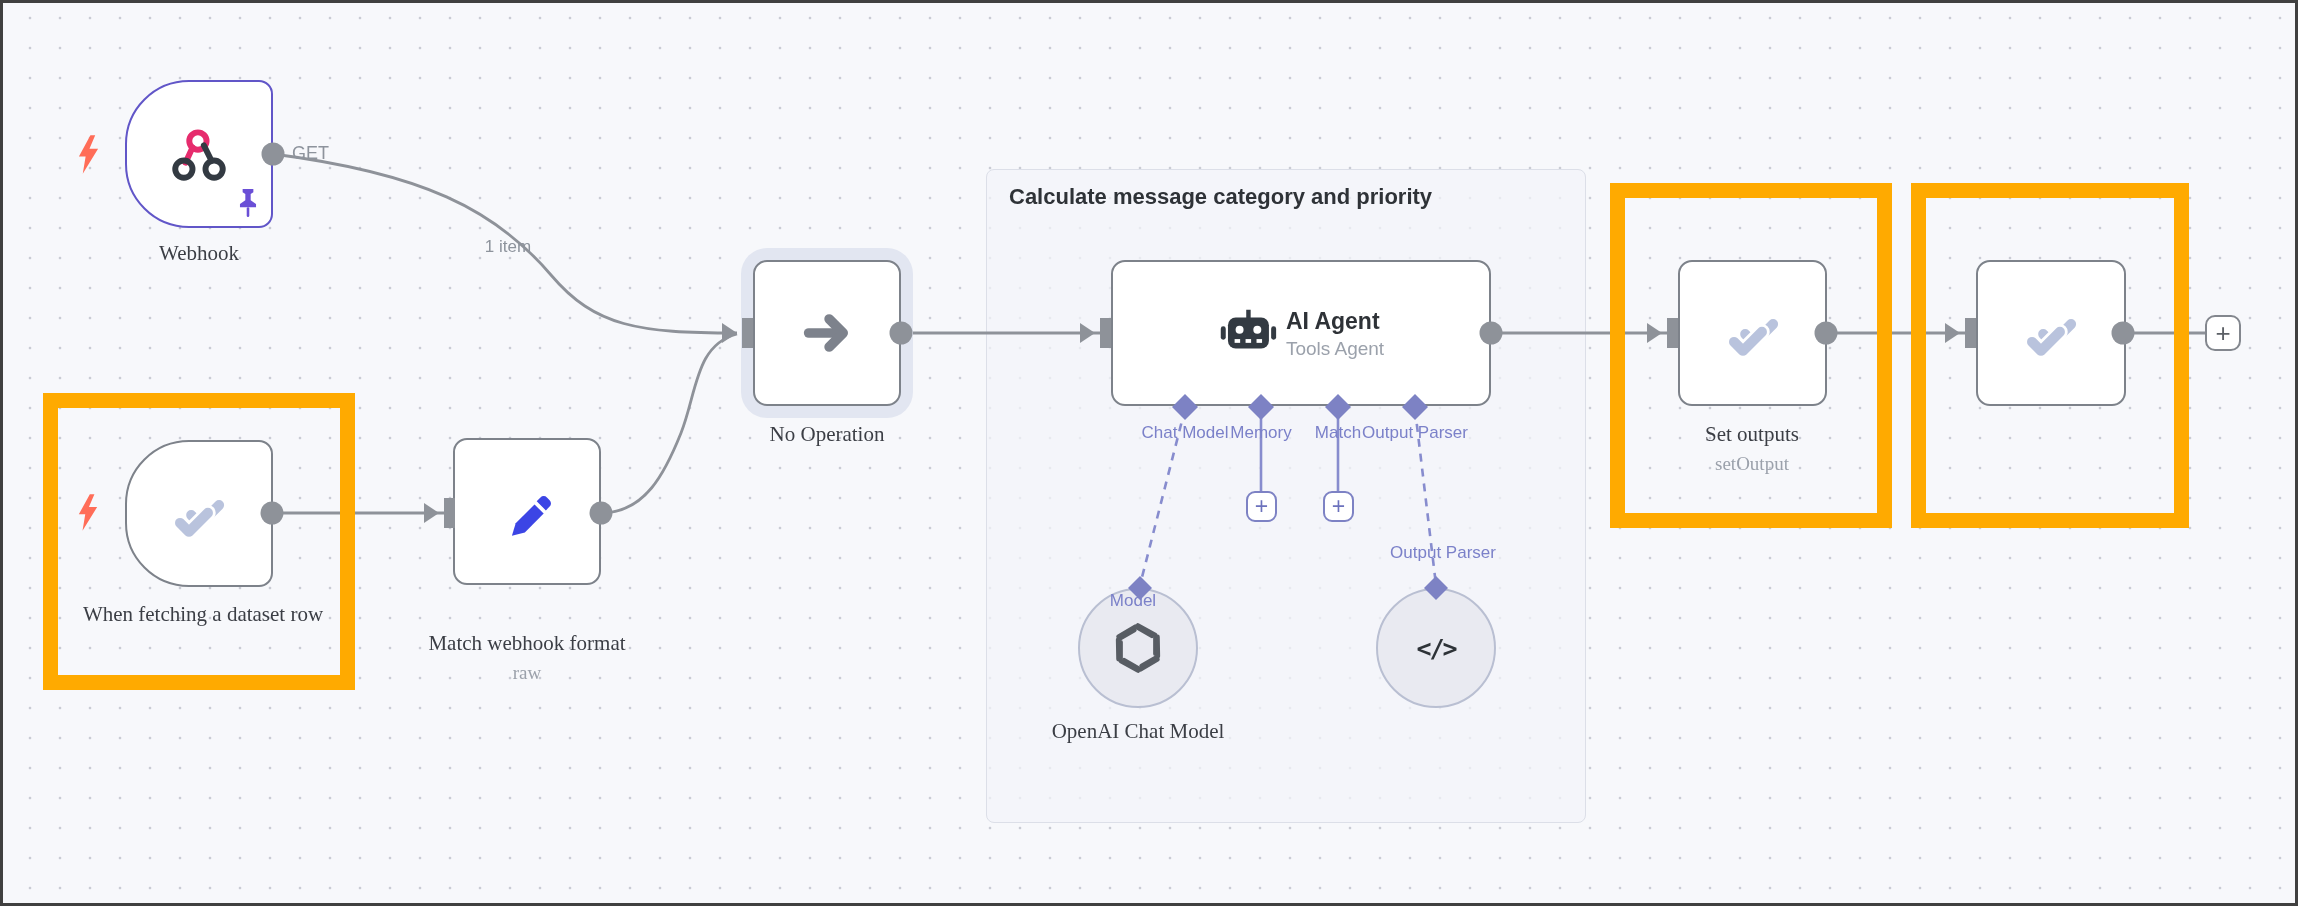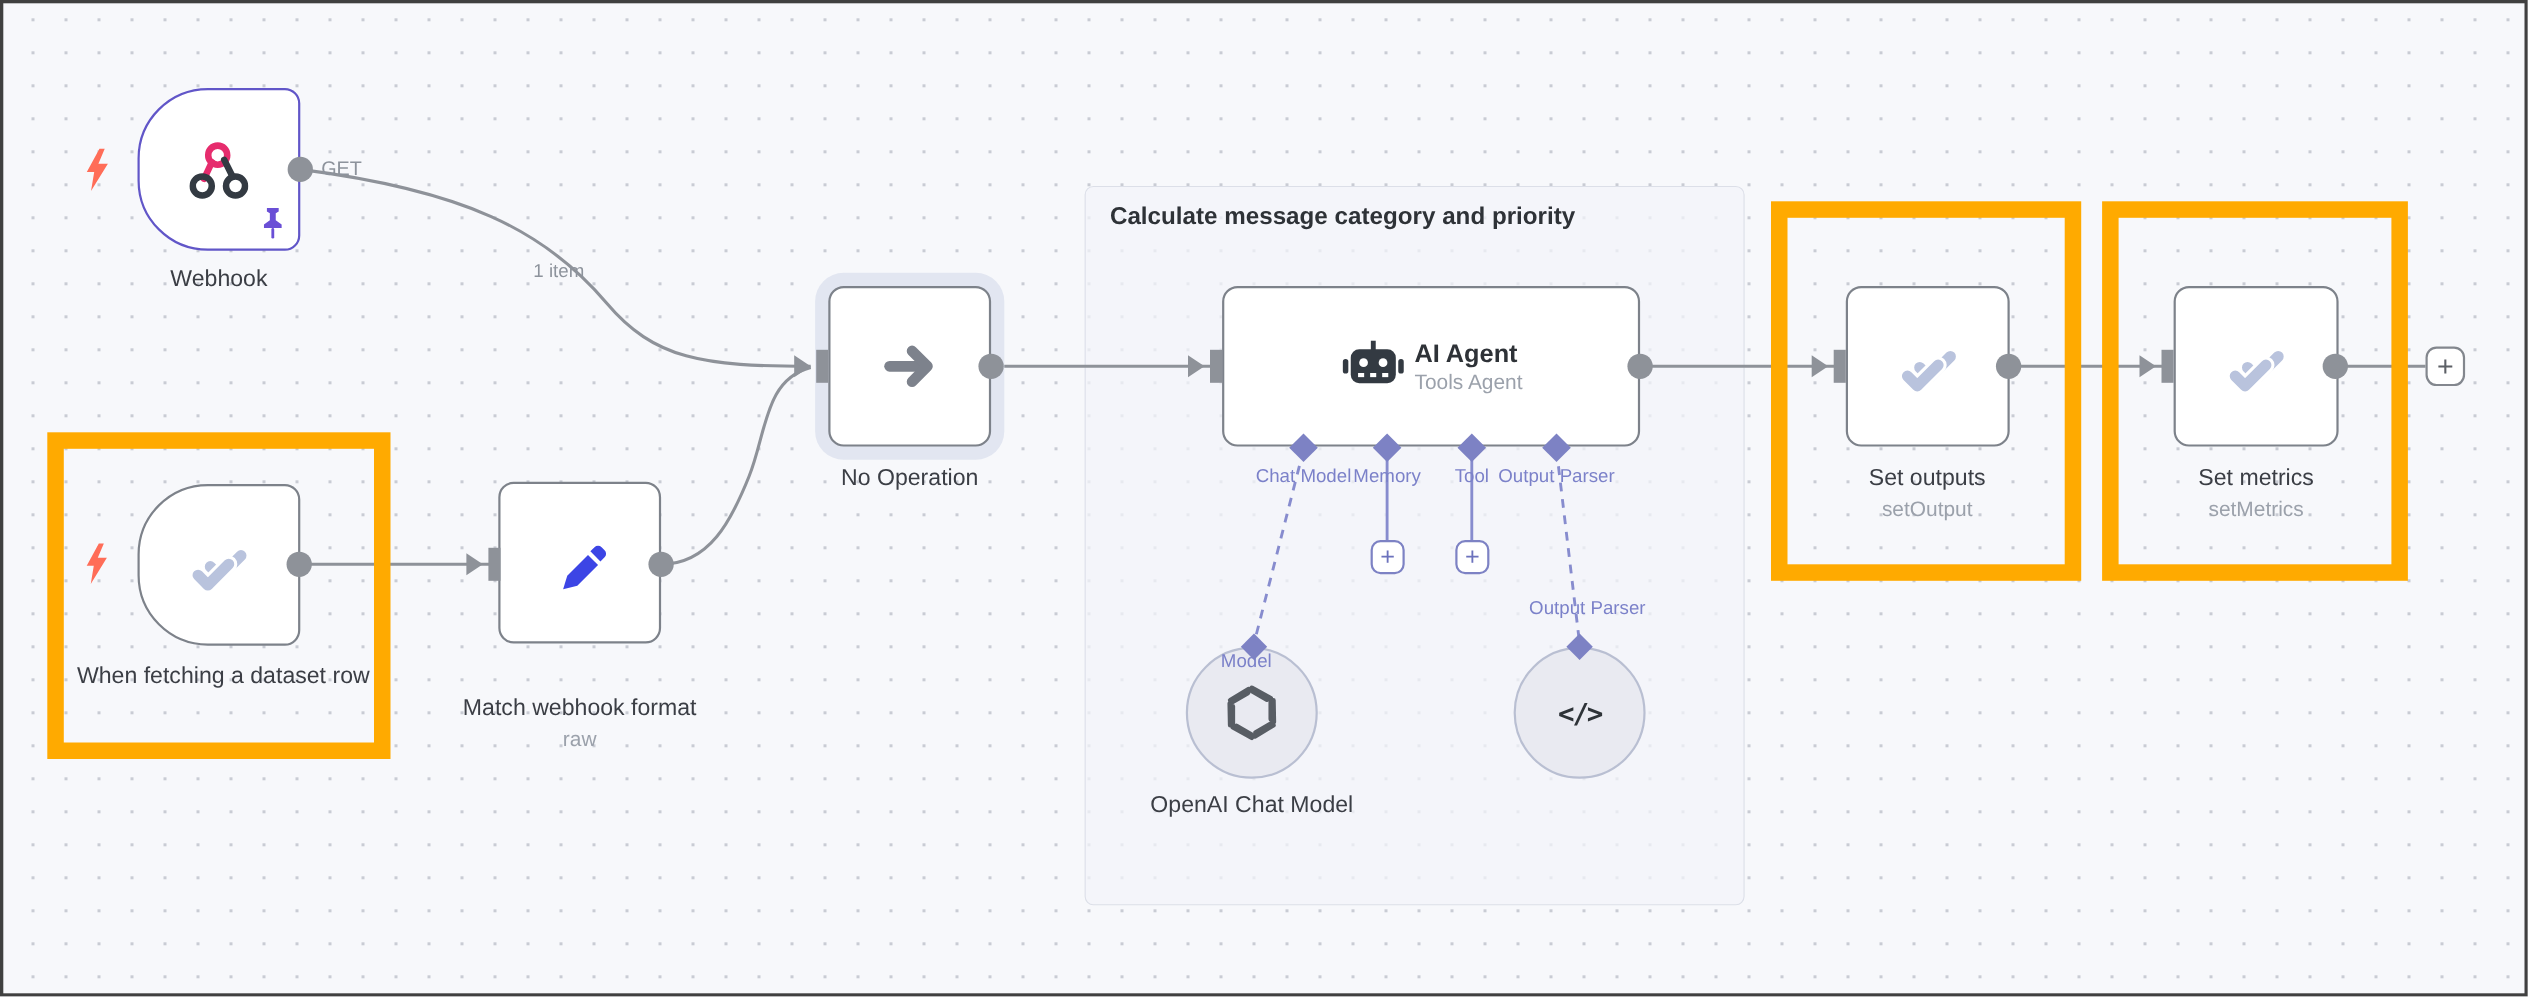--- a/index.html
+++ b/index.html
@@ -29,21 +29,21 @@
   }
   .node.trigger{border-radius:64px 14px 14px 64px;}
   .node.selected-webhook{border-color:#6156c8;}
   .node.glow{box-shadow:0 0 0 12px #e2e6f1;}
   .subcircle{
     position:absolute;width:120px;height:120px;border-radius:50%;z-index:3;
     background:#e9eaf1;border:2px solid #b9bfd2;box-sizing:border-box;
     display:flex;align-items:center;justify-content:center;
   }
   
-  .nlabel{position:absolute;z-index:4;text-align:center;color:#3b3e45;font-size:21px;font-weight:500;line-height:31px;}
+  .nlabel{position:absolute;z-index:4;text-align:center;color:#3b3e45;font-size:21px;font-weight:500;line-height:31px;font-family:Liberation Serif, serif;}
   .nsub{font-size:19px;font-weight:400;color:#9ba1ab;line-height:26px;margin-top:1px;}
   .edge-label{position:absolute;z-index:4;color:#8d939c;font-size:17px;}
   .port-label{position:absolute;z-index:4;color:#7b81c9;font-size:17px;font-weight:500;white-space:nowrap;transform:translateX(-50%);}
   
   .agent-inner{display:flex;align-items:center;gap:6px;}
   .agent-title{font-size:23px;font-weight:600;color:#2e3237;line-height:30px;}
   .agent-sub{font-size:19px;color:#9ba1ab;line-height:25px;}
   
   .hl-box{position:absolute;z-index:6;border:15px solid #FFAA00;box-sizing:border-box;background:transparent;}
   
@@ -159,21 +159,21 @@
         <rect x="34.8" y="27.5" width="5" height="3.4" fill="#ffffff"></rect>
       </svg>
       <div>
         <div class="agent-title">AI Agent</div>
         <div class="agent-sub">Tools Agent</div>
       </div>
     </div>
   </div>
   <div class="port-label" style="left:1182px;top:420px;">Chat Model</div>
   <div class="port-label" style="left:1258px;top:420px;">Memory</div>
-  <div class="port-label" style="left:1335px;top:420px;">Tool</div>
+  <div class="port-label" style="left:1335px;top:420px;">Match</div>
   <div class="port-label" style="left:1412px;top:420px;">Output Parser</div>
 
   <div class="plusbtn sub" style="left:1243px;top:488px;">+</div>
   <div class="plusbtn sub" style="left:1320px;top:488px;">+</div>
 
   <div class="subcircle" style="left:1075px;top:585px;">
     <svg width="62" height="62" viewBox="-26 -26 52 52">
       <g fill="none" stroke="#585d64" stroke-width="3.6" stroke-linecap="round" stroke-linejoin="round">
         <path d="M0 -19 L14.5 -11 V5" transform="rotate(0)"></path>
         <path d="M0 -19 L14.5 -11 V5" transform="rotate(60)"></path>
@@ -200,24 +200,20 @@
   <div class="nlabel" style="left:1649px;top:416px;width:200px;">
     <div>Set outputs</div>
     <div class="nsub">setOutput</div>
   </div>
 
   <div class="node" style="left:1973px;top:257px;width:150px;height:146px;">
     <svg width="58" height="58" viewBox="0 0 52 52">
         <use href="#sym-check"></use>
       </svg>
   </div>
-  <div class="nlabel" style="left:1948px;top:416px;width:200px;">
-    <div>Set metrics</div>
-    <div class="nsub">setMetrics</div>
-  </div>
 
   <div class="plusbtn end" style="left:2202px;top:312px;">+</div>
 
   <svg class="abs svg-overlay" width="2298" height="906">
 
     <g fill="#8e9299">
       <circle cx="270" cy="151" r="11.5"></circle>
       <circle cx="269" cy="510" r="11.5"></circle>
       <circle cx="598" cy="510" r="11.5"></circle>
       <circle cx="898" cy="330" r="11.5"></circle>

